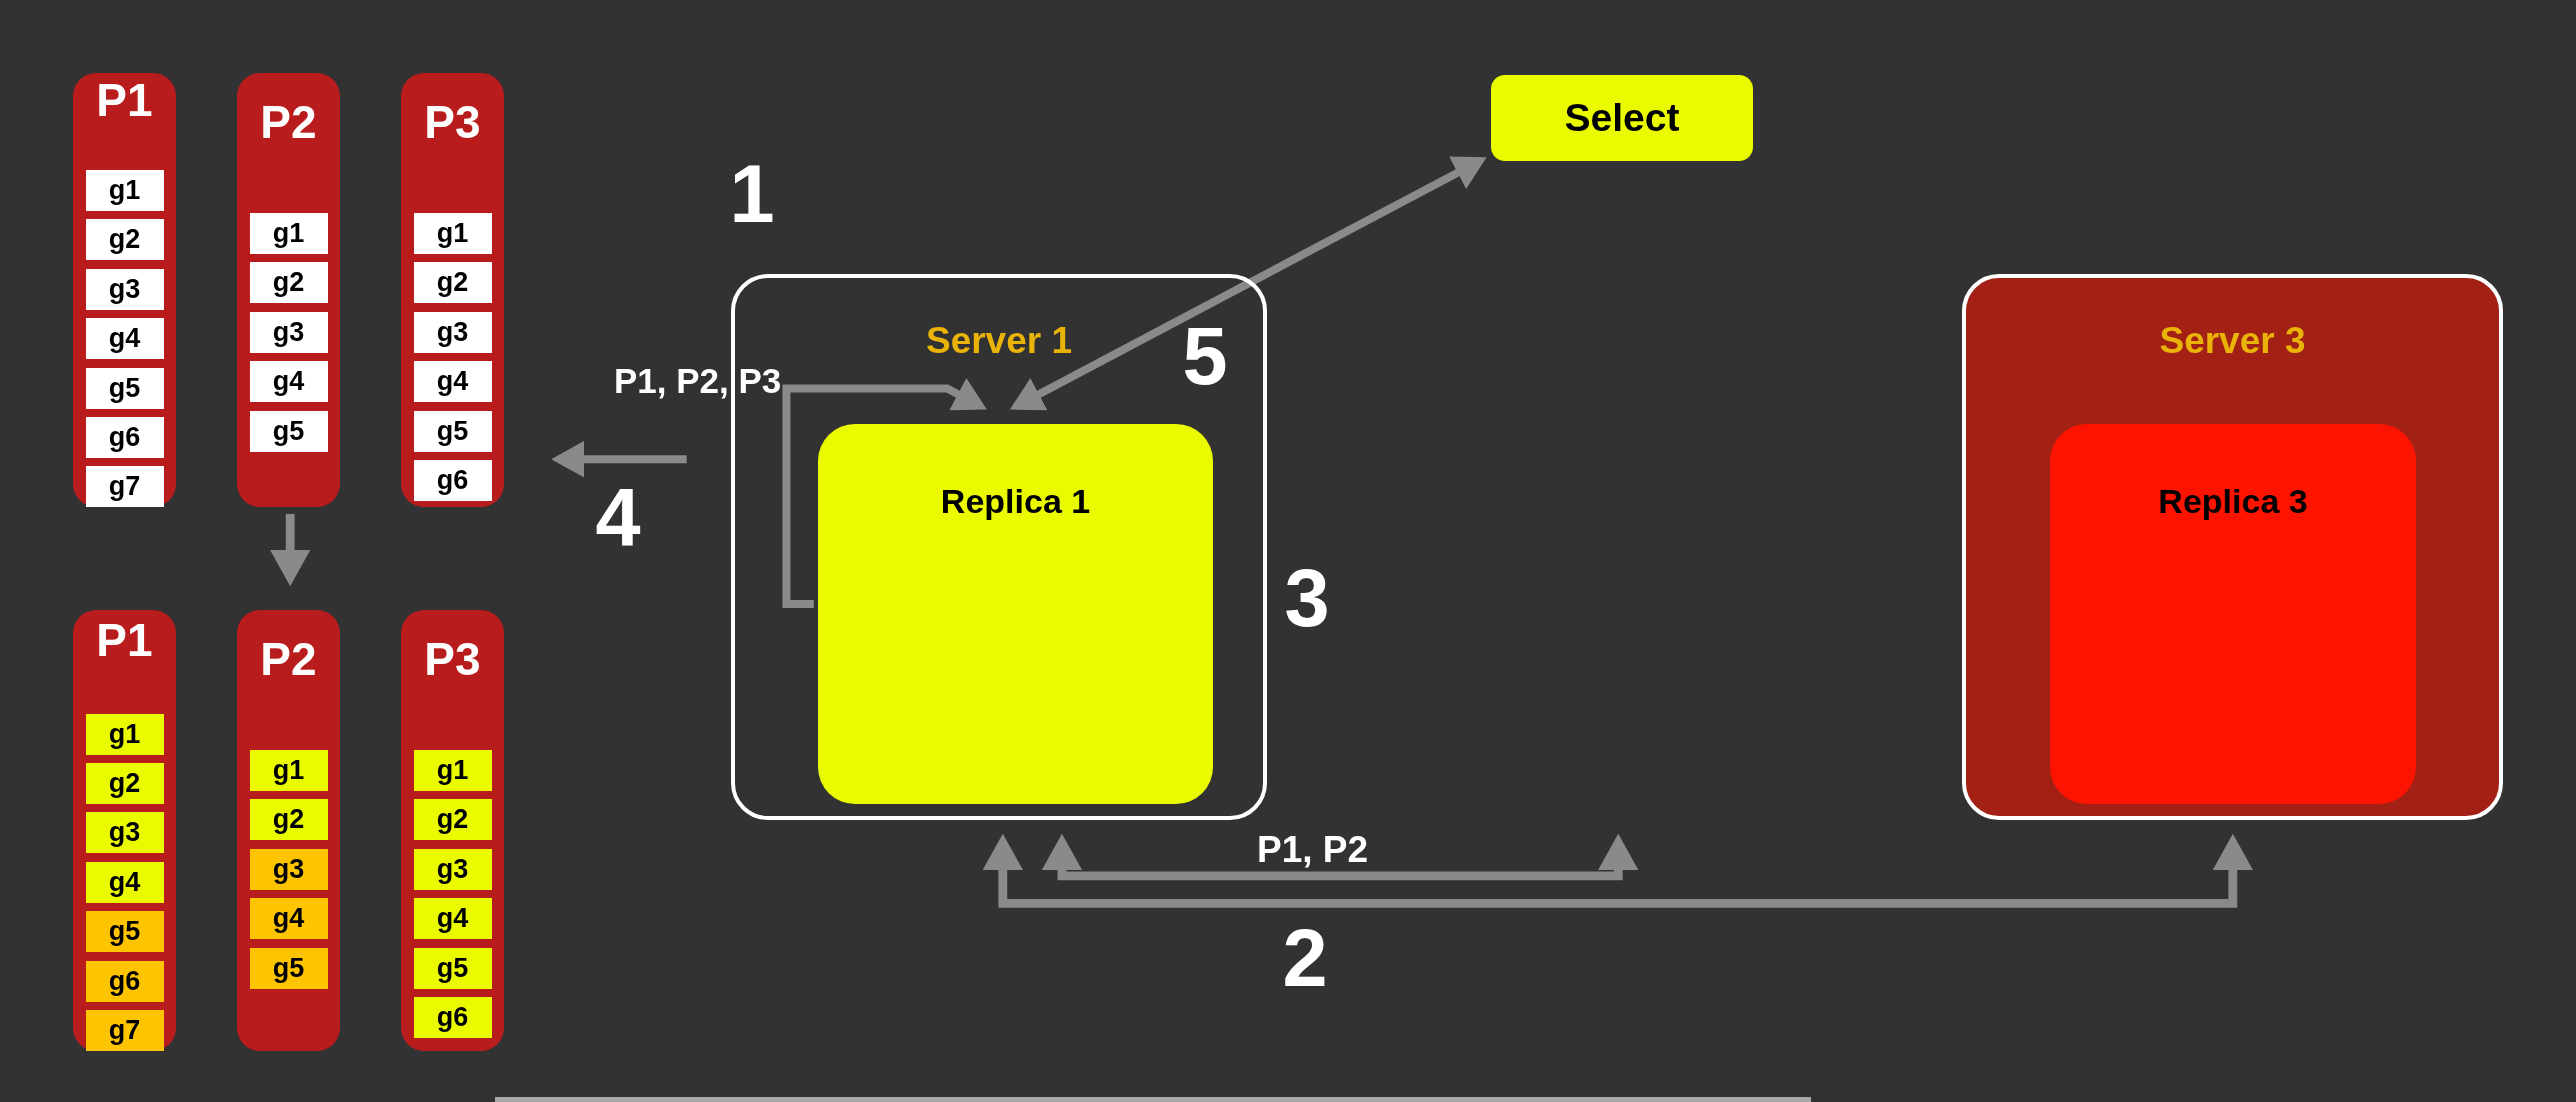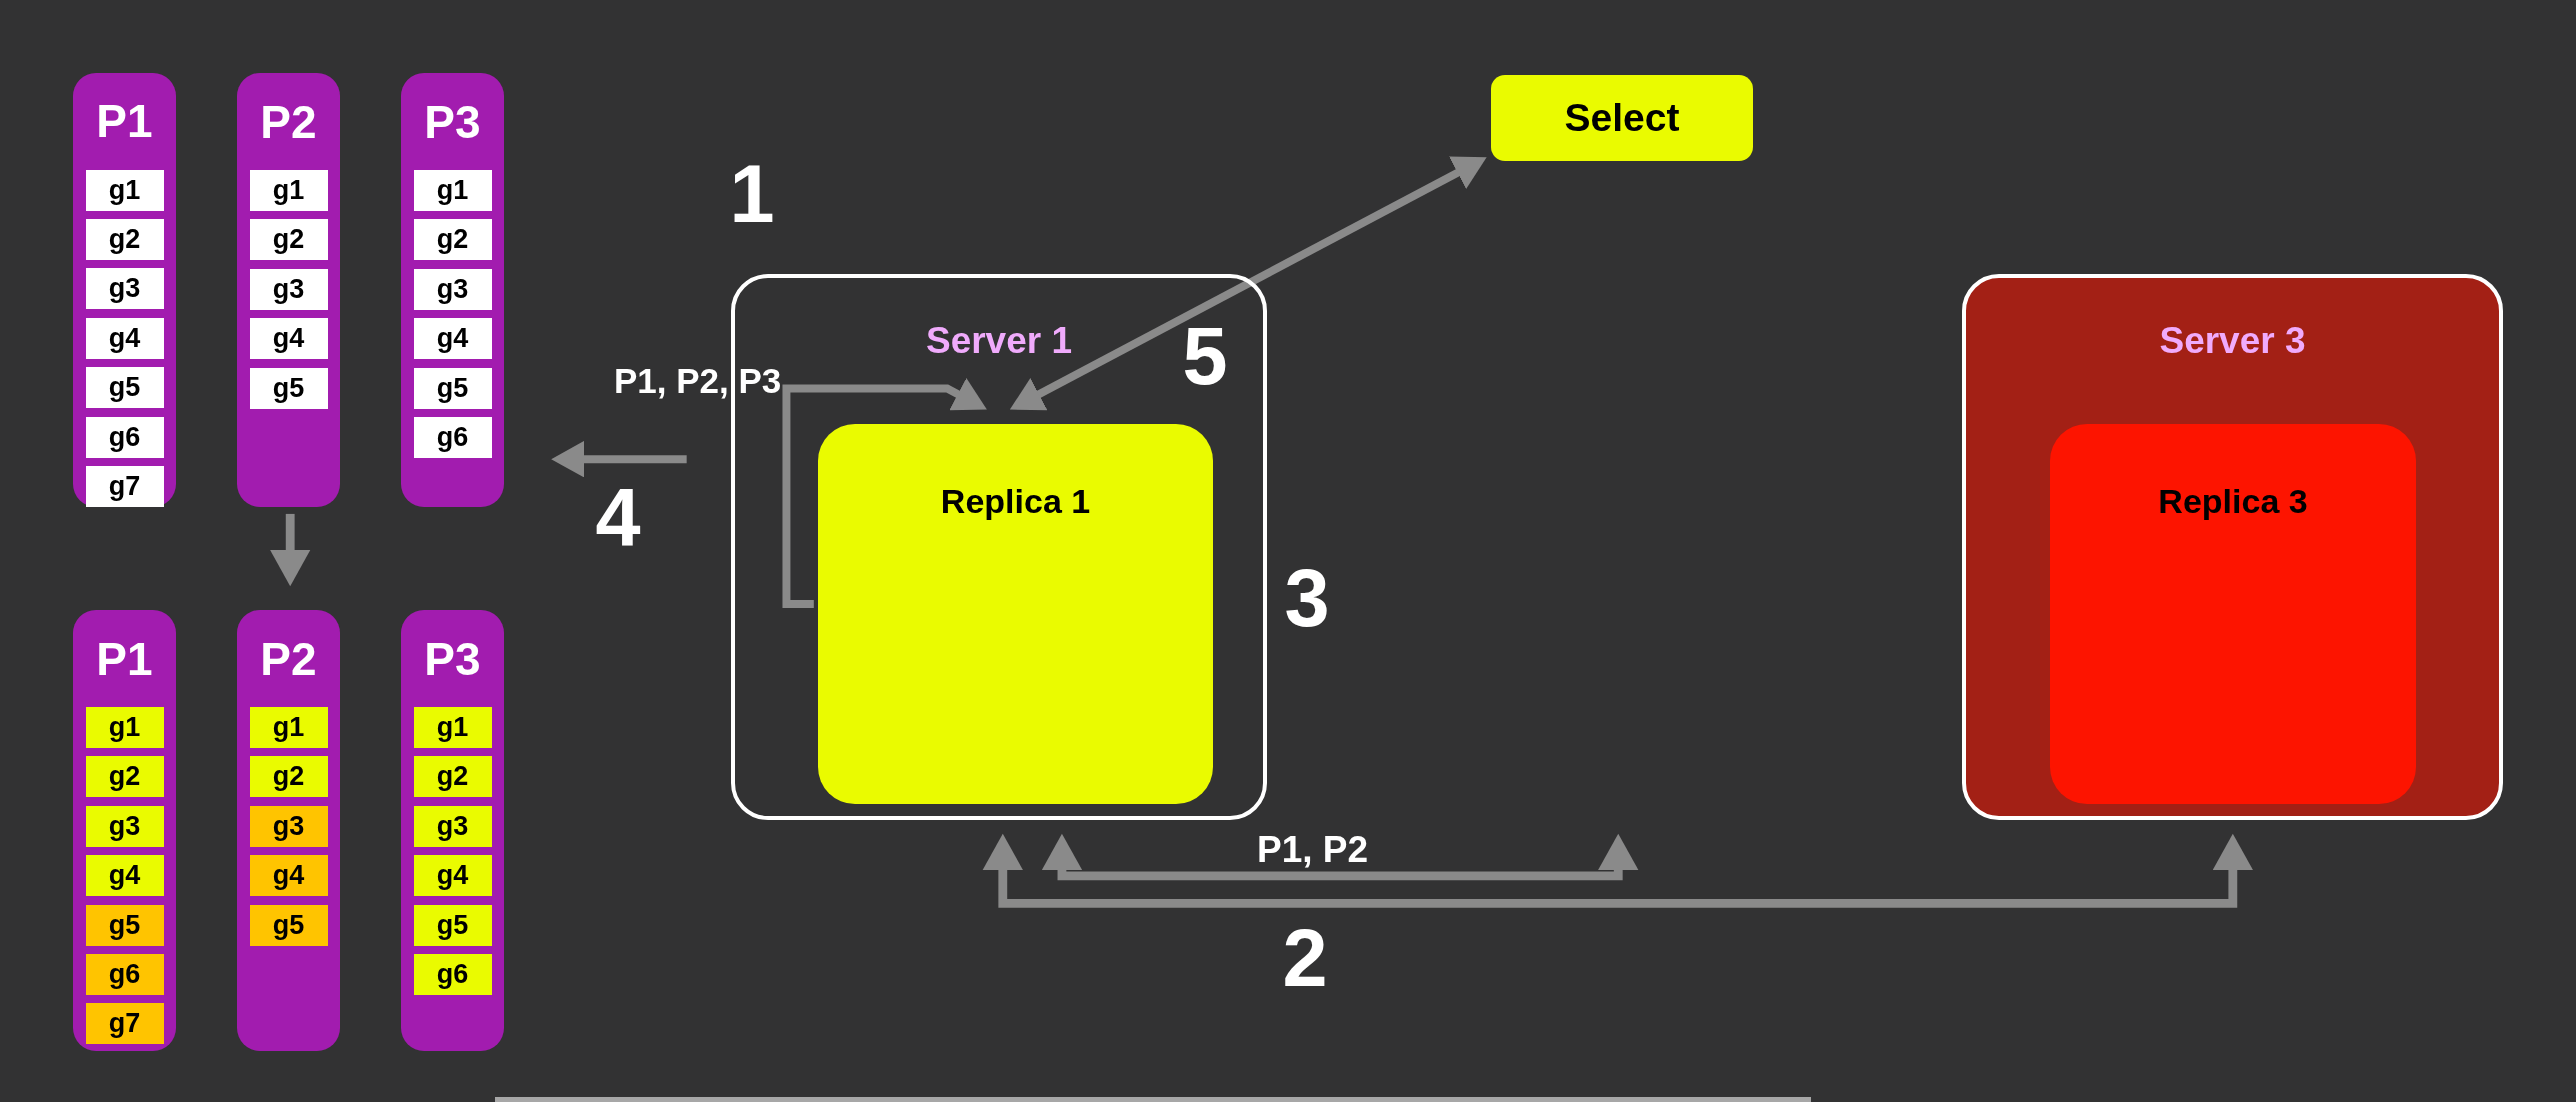--- a/index.html
+++ b/index.html
@@ -2,33 +2,33 @@
 <html style="font-size:14px"><head>
 <meta charset="utf-8">
 <style>
   html,body{margin:0;padding:0;background:#323233;}
   #canvas{
     position:relative;width:2576px;height:1102px;background:#323233;overflow:hidden;
     font-family:"Liberation Sans",sans-serif;
   }
   
   .pgroup{position:absolute;left:73px;display:flex;gap:61px;}
-  .pcol{width:103px;background:#a21caf;border-radius:23px;display:flex;flex-direction:column;align-items:center;}
+  .pcol{width:103px;background:#b91c1c;border-radius:23px;display:flex;flex-direction:column;align-items:center;gap:43px;}
   .pcol-header{height:97px;display:flex;align-items:center;justify-content:center;
     color:#fff;font-size:46px;font-weight:bold;}
   .cells{display:flex;flex-direction:column;gap:8.4px;align-items:flex-start;}
   .cell{width:78px;height:41px;display:flex;align-items:center;justify-content:center;
     font-size:27px;font-weight:bold;color:#000;}
   
   .client{position:absolute;left:1491px;top:75px;width:262px;height:86px;background:#EAFB00;
     border-radius:14px;display:flex;align-items:center;justify-content:center;
     font-size:39px;font-weight:bold;color:#000;}
   
   .server{position:absolute;top:274px;height:546px;border:4.4px solid #fff;border-radius:37px;box-sizing:border-box;}
-  .server-title{position:absolute;top:42px;left:0;width:100%;text-align:center;color:#f0abfc;
+  .server-title{position:absolute;top:42px;left:0;width:100%;text-align:center;color:#eab308;
     font-size:37px;font-weight:bold;}
   .replica{position:absolute;border-radius:37px;}
   .replica-label{position:absolute;top:58px;left:0;width:100%;text-align:center;color:#000;
     font-size:34px;font-weight:bold;}
   
   .stepnum{position:absolute;width:88px;text-align:center;color:#fff;
     font-size:81px;font-weight:bold;line-height:1;}
   
   .flowlabel{position:absolute;color:#fff;font-size:35px;font-weight:bold;white-space:nowrap;}
   #arrows{position:absolute;left:0;top:0;width:2576px;height:1102px;pointer-events:none;}

